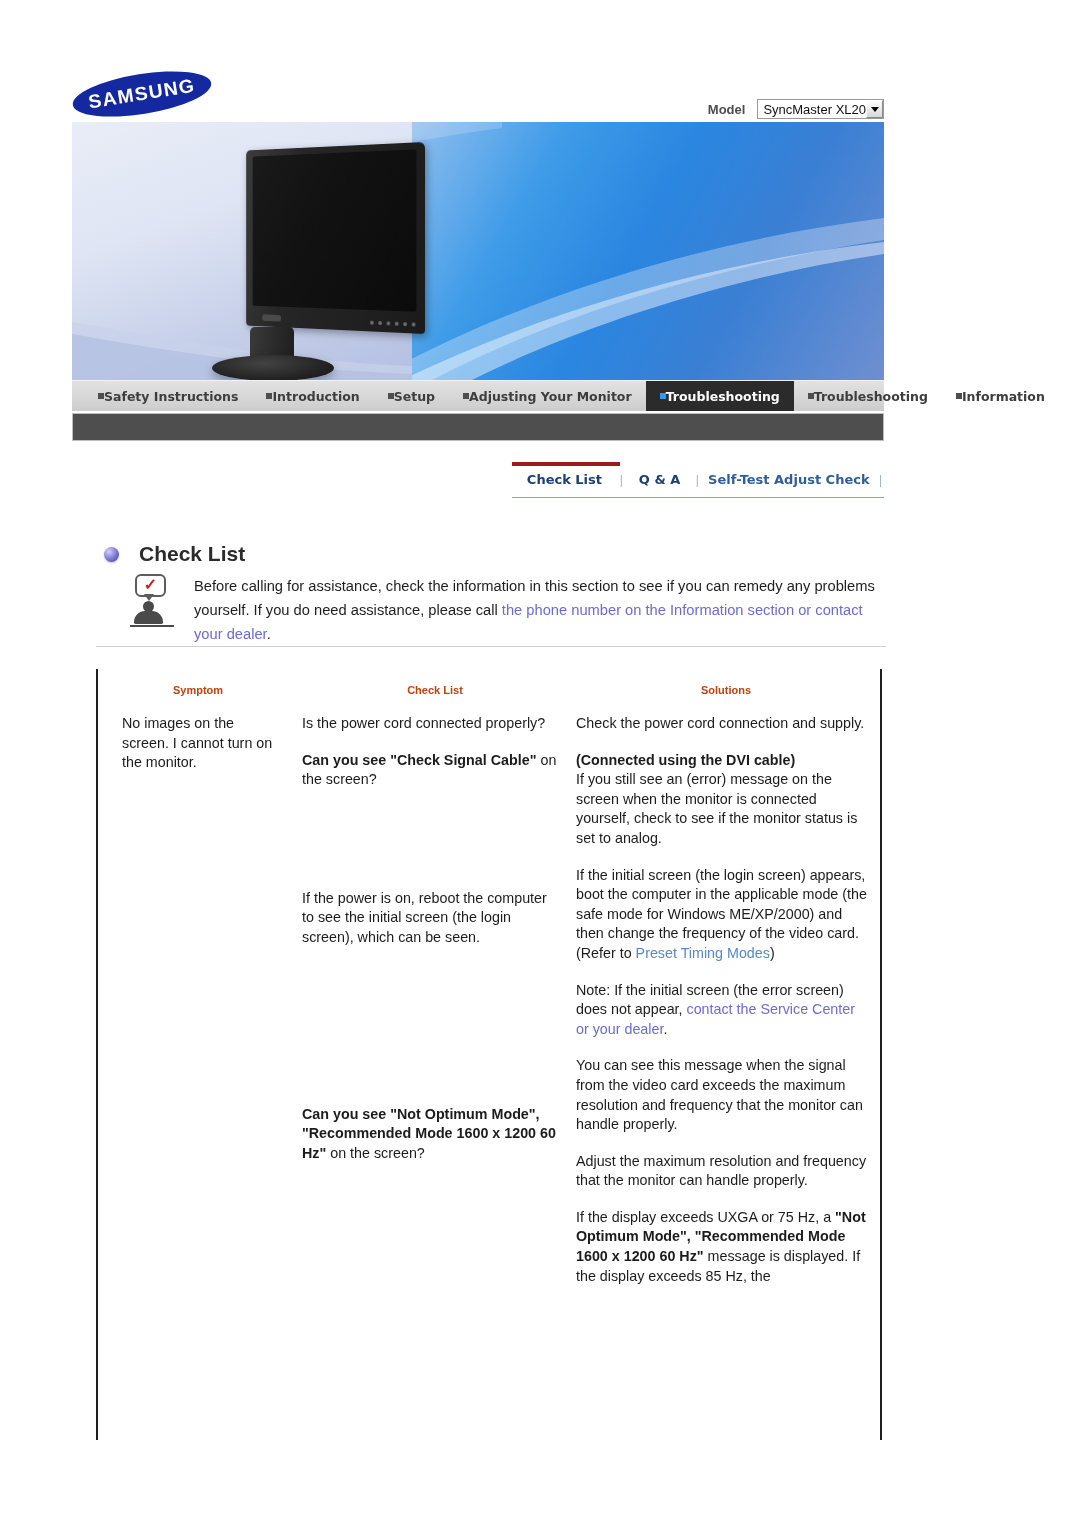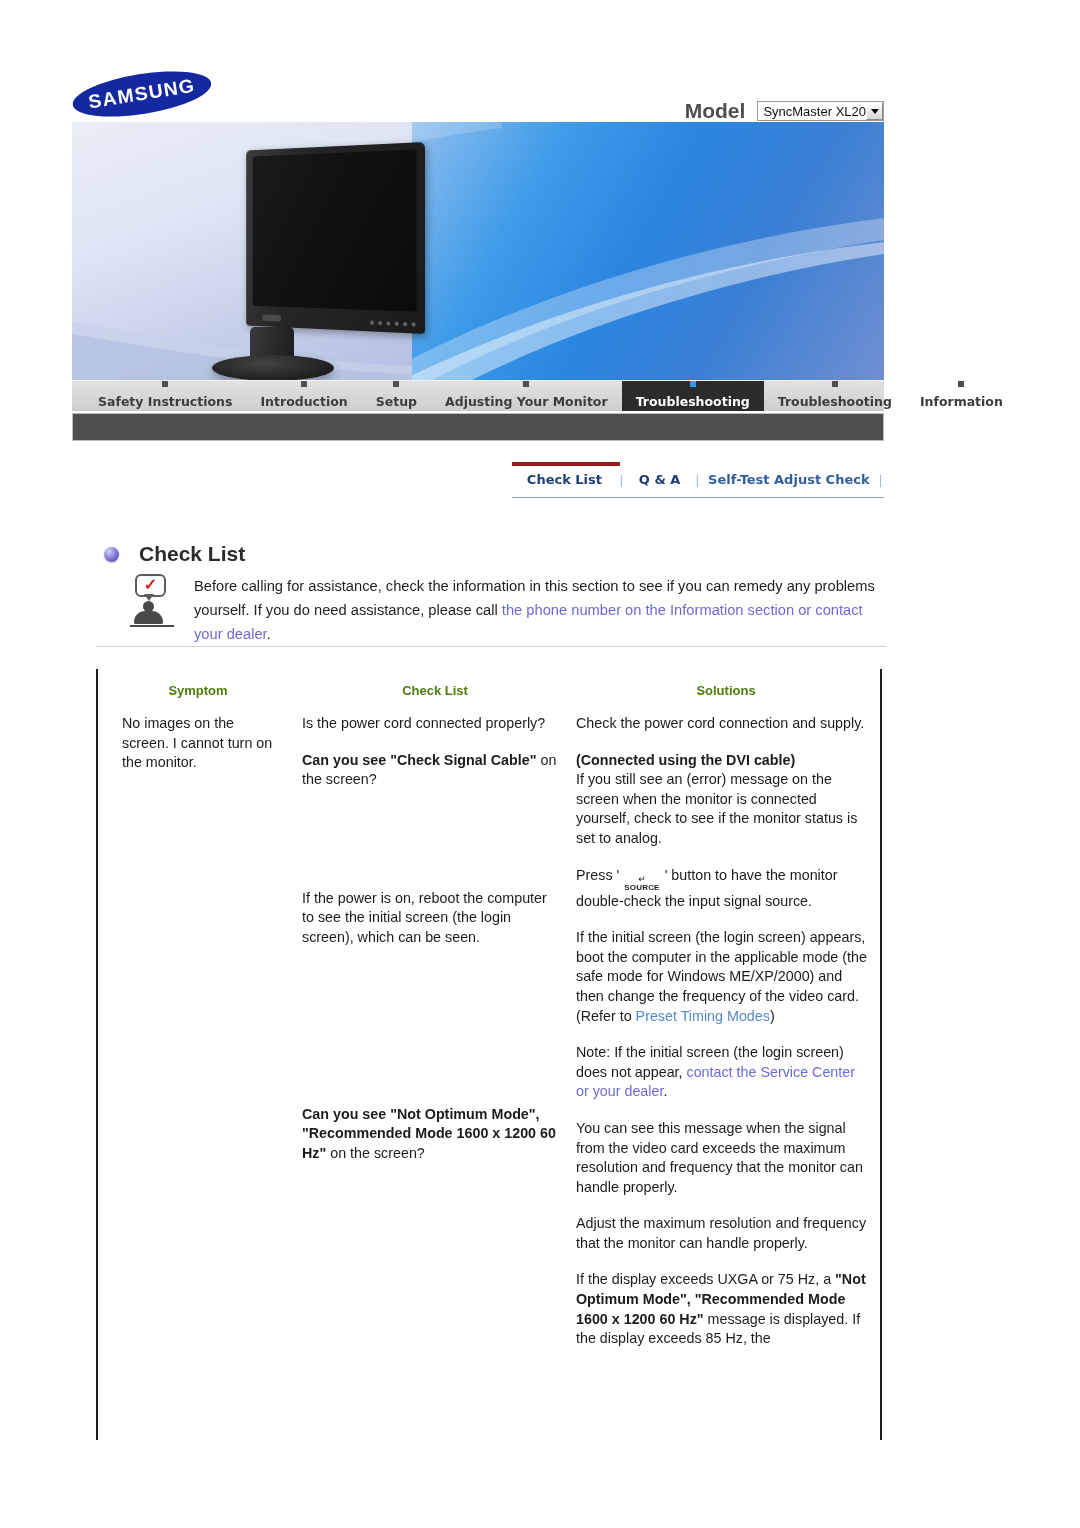--- a/index.html
+++ b/index.html
@@ -36,21 +36,21 @@
     letter-spacing: 1.2px;
     transform: scaleX(1.02);
   }
 
   .model-row {
     position: absolute;
     right: 196px; top: 99px;
     display: flex; align-items: center; gap: 12px;
   }
   .model-label {
-    font-size: 21px; font-weight: bold; color: #4d4d4d;
+    font-size: 13px; font-weight: bold; color: #4d4d4d;
     font-family: "Liberation Sans", sans-serif;
   }
   .model-select {
     border: 1px solid #9a9a9a;
     background: #fff;
     height: 20px;
     display: flex; align-items: center;
     padding: 0 0 0 5px;
     font-size: 13px; color: #111;
   }
@@ -156,27 +156,26 @@
   .navbar {
     position: absolute;
     left: 72px; top: 380px;
     width: 812px; height: 31px;
     background: linear-gradient(#e2e2e2, #cdcdcd);
     border-top: 1px solid #f2f2f2;
     display: flex; align-items: stretch;
     padding-left: 12px;
   }
   .navitem {
-    display: flex; align-items: center; gap: 7px;
+    display: flex; align-items: center; 
     padding: 0 14px;
     font-size: 12.5px; font-weight: bold;
     color: #3d3d3d;
     font-family: "DejaVu Sans", sans-serif;
     white-space: nowrap;
-    flex-direction: column;
   }
   .navitem .sq {
     width: 6px; height: 6px; background: #4e4e4e; display: block;
   }
   .navitem.active {
     background: #2b2b2b;
     color: #ffffff;
   }
   .navitem.active .sq { background: #2e9bf0; }
   .darkbar {
@@ -290,21 +289,21 @@
     width: 786px; height: 771px;
     border-left: 2px solid #1f1f1f;
     border-right: 2px solid #1f1f1f;
   }
   .tbl-head {
     display: flex;
     height: 42px;
     align-items: center;
   }
   .th {
-    font-size: 13px; font-weight: bold; color: #4d7c0f;
+    font-size: 11px; font-weight: bold; color: #c2410c;
     text-align: center;
     font-family: "Liberation Sans", sans-serif;
   }
   .col1 { width: 200px; }
   .col2 { width: 274px; }
   .col3 { width: 308px; }
   .tbl-body { display: flex; }
   .cell {
     font-size: 14.3px; line-height: 19.6px;
     color: #1c1c1c;
@@ -469,28 +468,24 @@
       <p>If the power is on, reboot the computer to see the initial screen (the login screen), which can be seen.</p>
       <div style="height:140px"></div>
       <p><b>Can you see "Not Optimum Mode", "Recommended Mode 1600 x 1200 60 Hz"</b><span> on the screen?</span></p>
     </div>
 
     <div class="cell c3">
       <p>Check the power cord connection and supply.</p>
 
       <p><b>(Connected using the DVI cable)</b><br><span>If you still see an (error) message on the screen when the monitor is connected yourself, check to see if the monitor status is set to analog.</span></p>
 
-      <p><span>Press ' </span><span class="src-btn">
-            <span class="ret">↵</span>
-            <span class="lab">SOURCE</span>
-          </span><span> ' button to have the monitor double-check the input signal source.</span></p>
 
       <p><span>If the initial screen (the login screen) appears, boot the computer in the applicable mode (the safe mode for Windows ME/XP/2000) and then change the frequency of the video card.</span><br><span>(Refer to </span><span class="lnk-blue">Preset Timing Modes</span><span>)</span></p>
 
-      <p><span>Note: If the initial screen (the login screen) does not appear, </span><span class="lnk">contact the Service Center or your dealer</span><span>.</span></p>
+      <p><span>Note: If the initial screen (the error screen) does not appear, </span><span class="lnk">contact the Service Center or your dealer</span><span>.</span></p>
 
       <p>You can see this message when the signal from the video card exceeds the maximum resolution and frequency that the monitor can handle properly.</p>
 
       <p>Adjust the maximum resolution and frequency that the monitor can handle properly.</p>
 
       <p class="tight"><span>If the display exceeds UXGA or 75 Hz, a </span><b>"Not Optimum Mode", "Recommended Mode 1600 x 1200 60 Hz"</b><span> message is displayed. If the display exceeds 85 Hz, the</span></p>
     </div>
   </div>
 </div>
 

